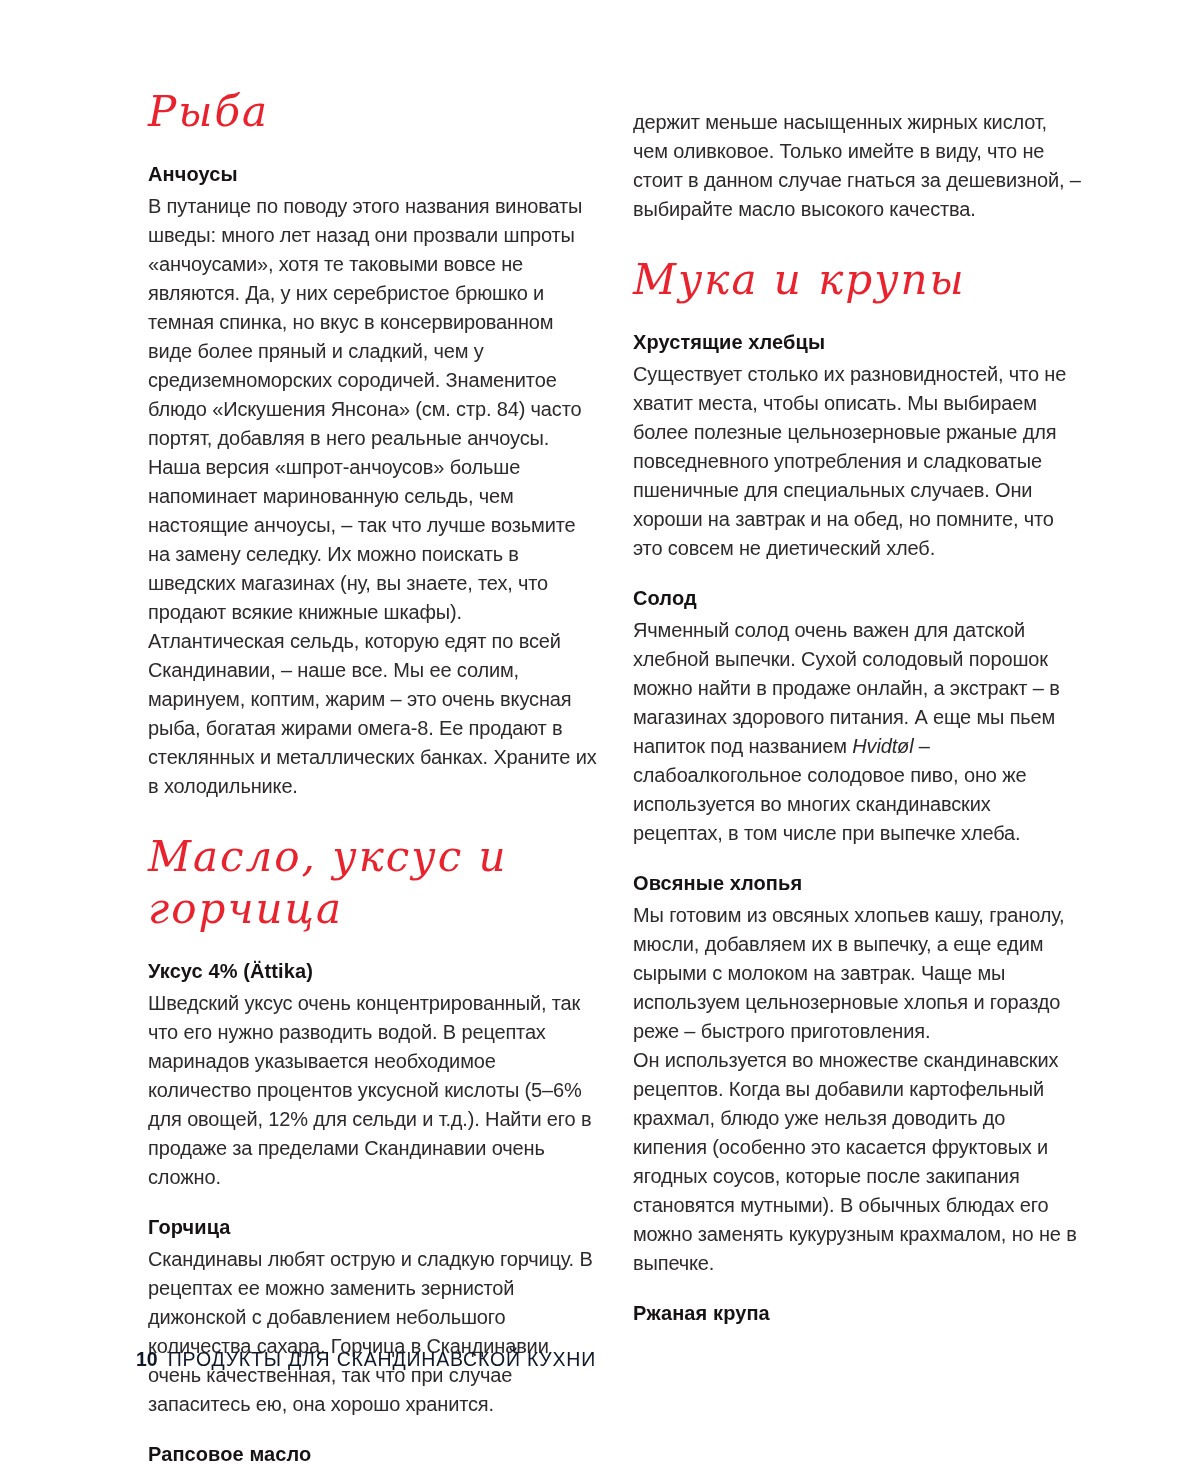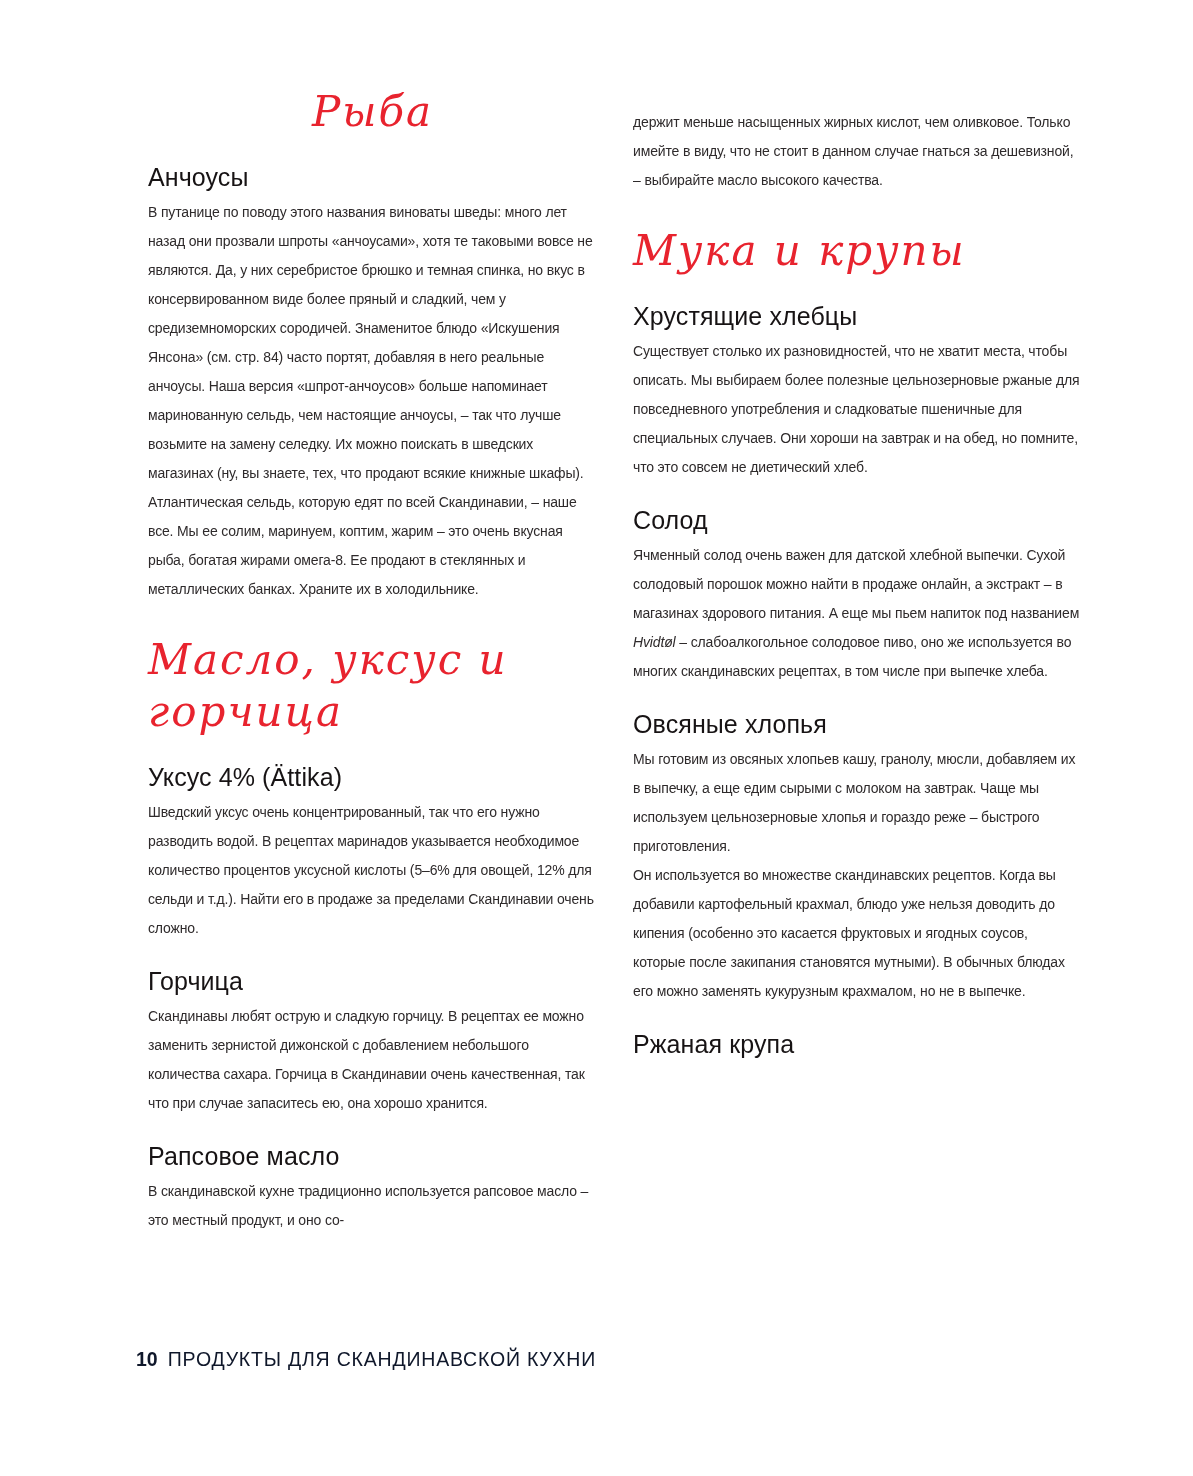--- a/index.html
+++ b/index.html
@@ -32,30 +32,30 @@
   .script {
     font-family: "DejaVu Serif", serif;
     font-style: italic;
     font-weight: 400;
     font-size: 42px;
     line-height: 1.25;
     letter-spacing: 2px;
     color: #e8232e;
     margin: 30px 0 24px 0;
   }
-  .script.first { margin-top: 0; text-align: center; }
+  .script.first { margin-top: 0; }
   .entry h2 {
-    font-size: 25px;
-    font-weight: 400;
+    font-size: 20px;
+    font-weight: 700;
     color: #171314;
     margin: 24px 0 6px 0;
     letter-spacing: 0.1px;
   }
   .entry p, .cont p {
-    font-size: 14px;
+    font-size: 20px;
     line-height: 29px;
     margin: 0;
     letter-spacing: -0.15px;
     color: #2e2a2b;
   }
   .cont { margin-top: 22px; }
   .it { font-style: italic; }
   .footer {
     position: absolute;
     left: 136px;

